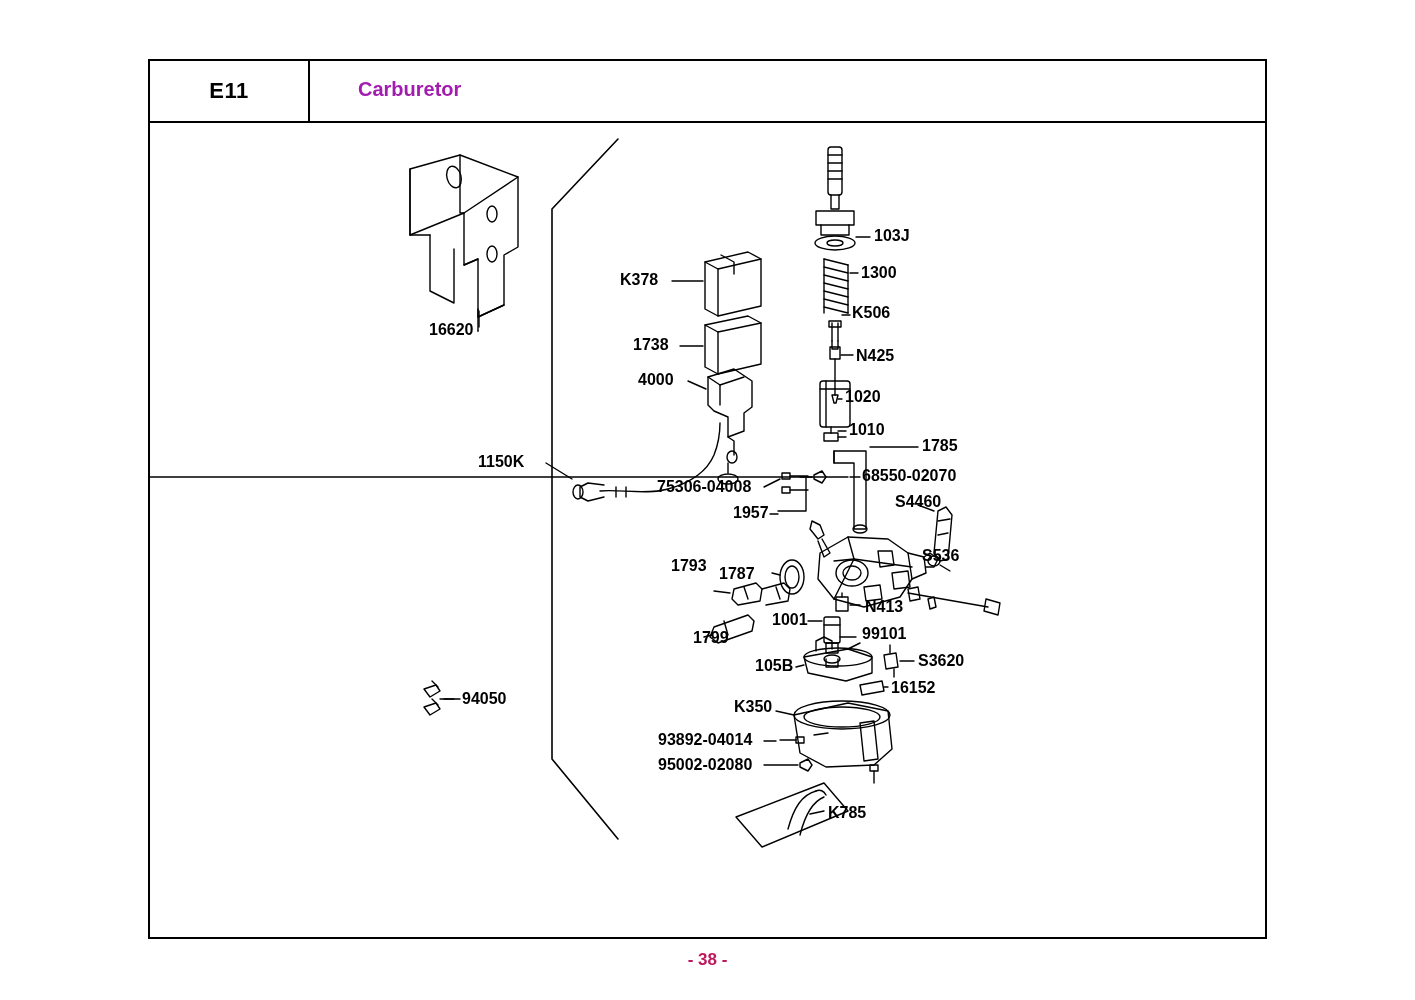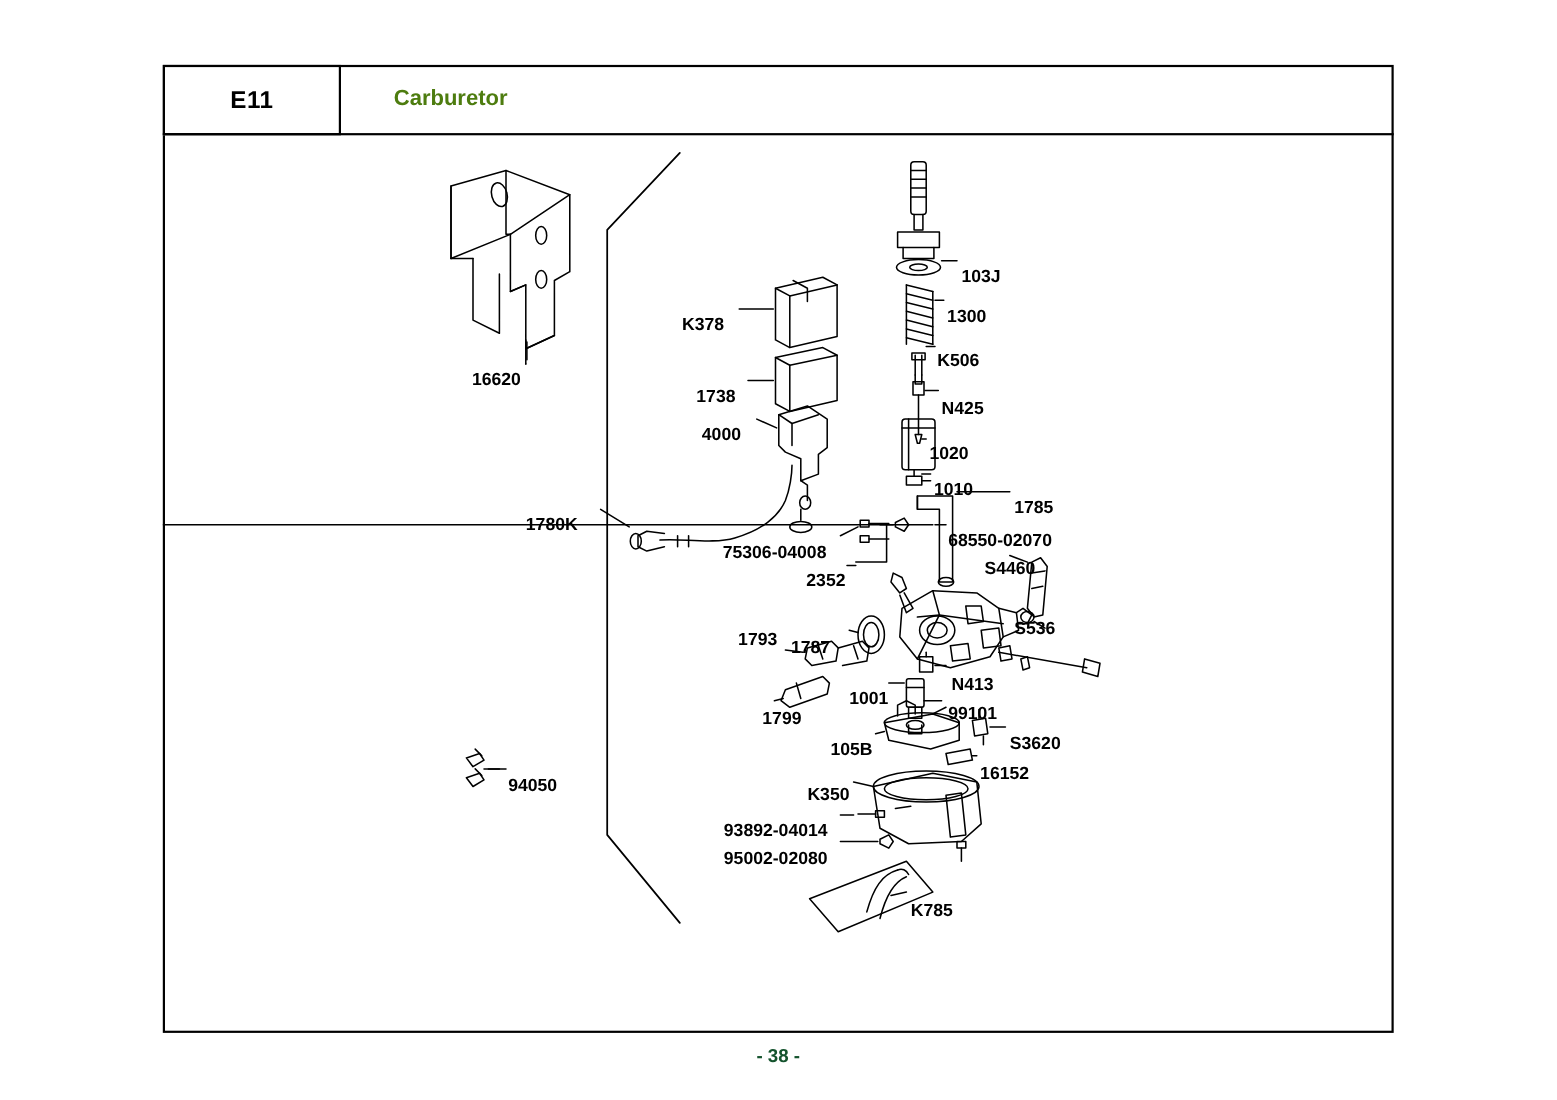--- a/index.html
+++ b/index.html
@@ -56,31 +56,31 @@
     width: 1119px;
     height: 2px;
     background: #000;
   }
   .section-title {
     position: absolute;
     left: 358px;
     top: 78px;
     font-size: 20px;
     font-weight: bold;
-    color: #4d7c0f;
+    color: #a21caf;
   }
   .page-number {
     position: absolute;
     left: 0;
     top: 950px;
     width: 1415px;
     text-align: center;
     font-size: 17px;
     font-weight: bold;
-    color: #14532d;
+    color: #be185d;
   }
   
   .watermark {
     position: absolute;
     left: 470px;
     top: 400px;
     width: 430px;
     height: 260px;
     opacity: 0.13;
     pointer-events: none;
@@ -102,21 +102,20 @@
     top: 59px;
     width: 1119px;
     height: 880px;
   }
   .lbl {
     position: absolute;
     font-size: 16px;
     font-weight: bold;
     color: #000;
     white-space: nowrap;
-    margin-top: 16px;
   }
 </style>
 </head>
 <body>
 
 <div class="page">
 
   <div class="frame"></div>
 
   <div class="title-cell">
@@ -390,23 +389,23 @@
       </g>
       <line x1="296" y1="640" x2="312" y2="640"></line>
 
     </svg>
 
     
     <div class="lbl" style="left:281px; top:262px;">16620</div>
     <div class="lbl" style="left:472px; top:212px;">K378</div>
     <div class="lbl" style="left:485px; top:277px;">1738</div>
     <div class="lbl" style="left:490px; top:312px;">4000</div>
-    <div class="lbl" style="left:330px; top:394px;">1780K</div>
+    <div class="lbl" style="left:330px; top:394px;">1150K</div>
     <div class="lbl" style="left:509px; top:419px;">75306-04008</div>
-    <div class="lbl" style="left:585px; top:445px;">2352</div>
+    <div class="lbl" style="left:585px; top:445px;">1957</div>
     <div class="lbl" style="left:571px; top:506px;">1787</div>
     <div class="lbl" style="left:523px; top:498px;">1793</div>
     <div class="lbl" style="left:545px; top:570px;">1799</div>
     <div class="lbl" style="left:624px; top:552px;">1001</div>
     <div class="lbl" style="left:607px; top:598px;">105B</div>
     <div class="lbl" style="left:586px; top:639px;">K350</div>
     <div class="lbl" style="left:510px; top:672px;text-align:center;">93892-04014</div>
     <div class="lbl" style="left:510px; top:697px;">95002-02080</div>
     <div class="lbl" style="left:680px; top:745px;">K785</div>
     <div class="lbl" style="left:314px; top:631px;">94050</div>

